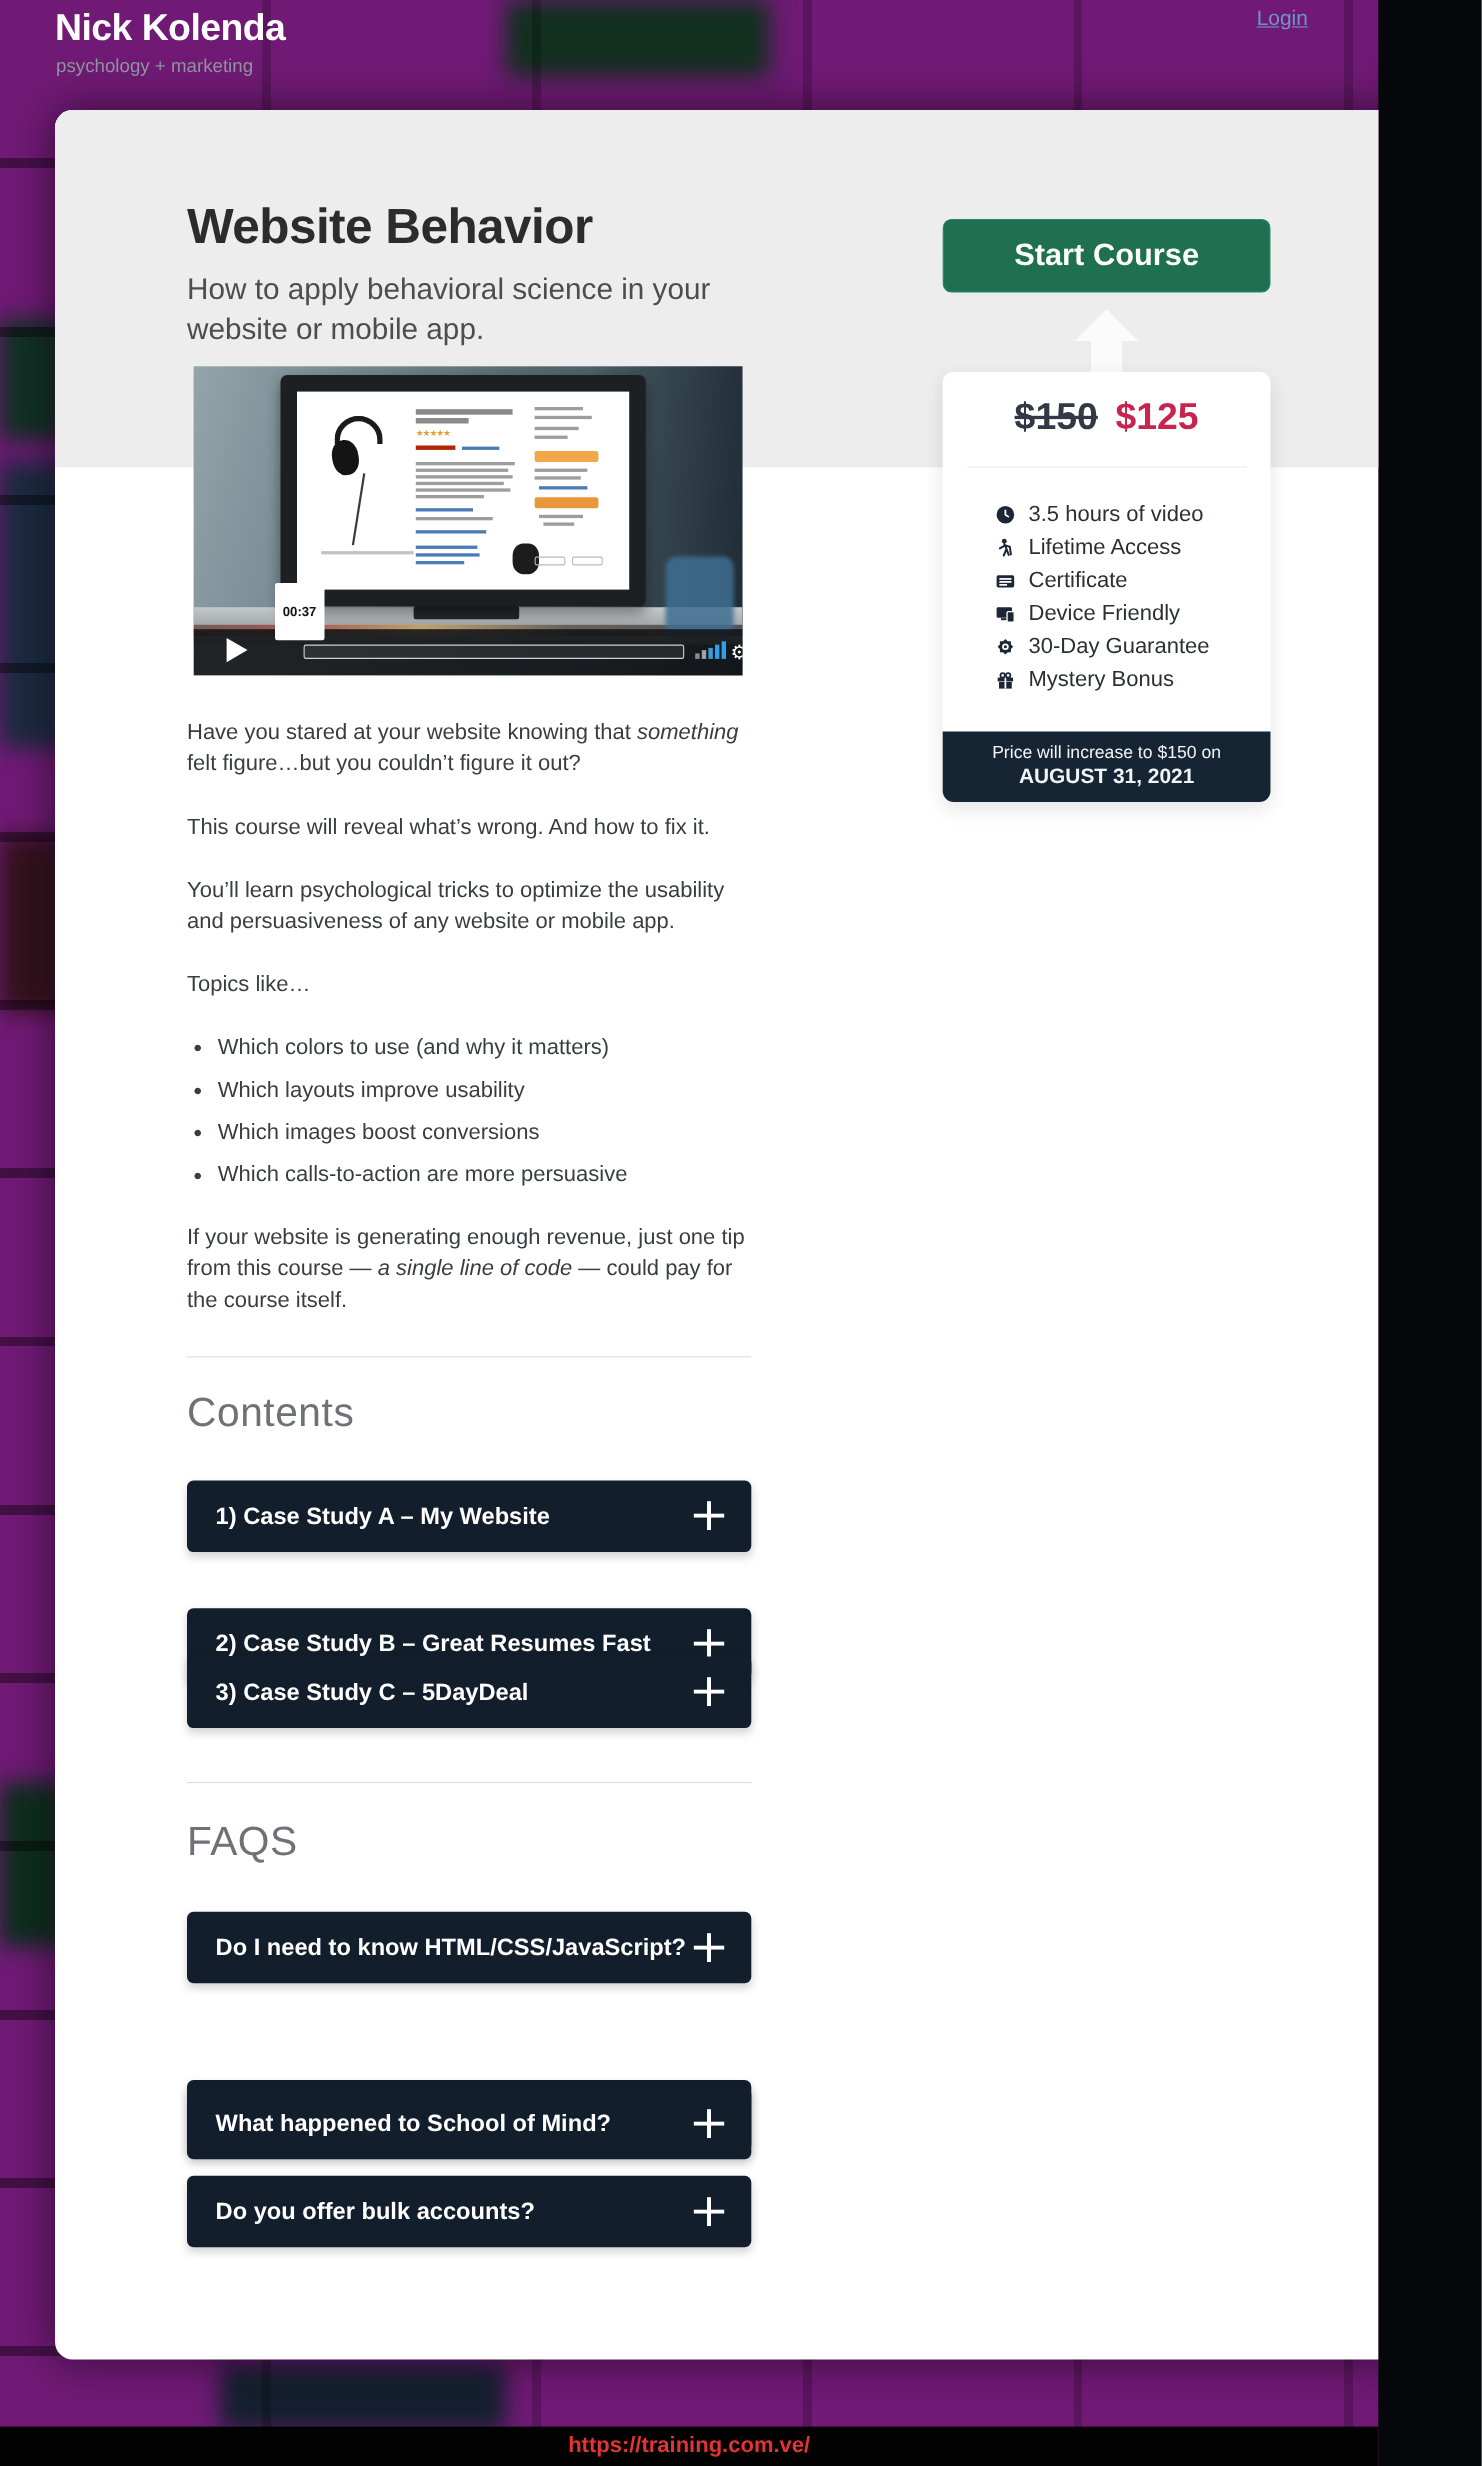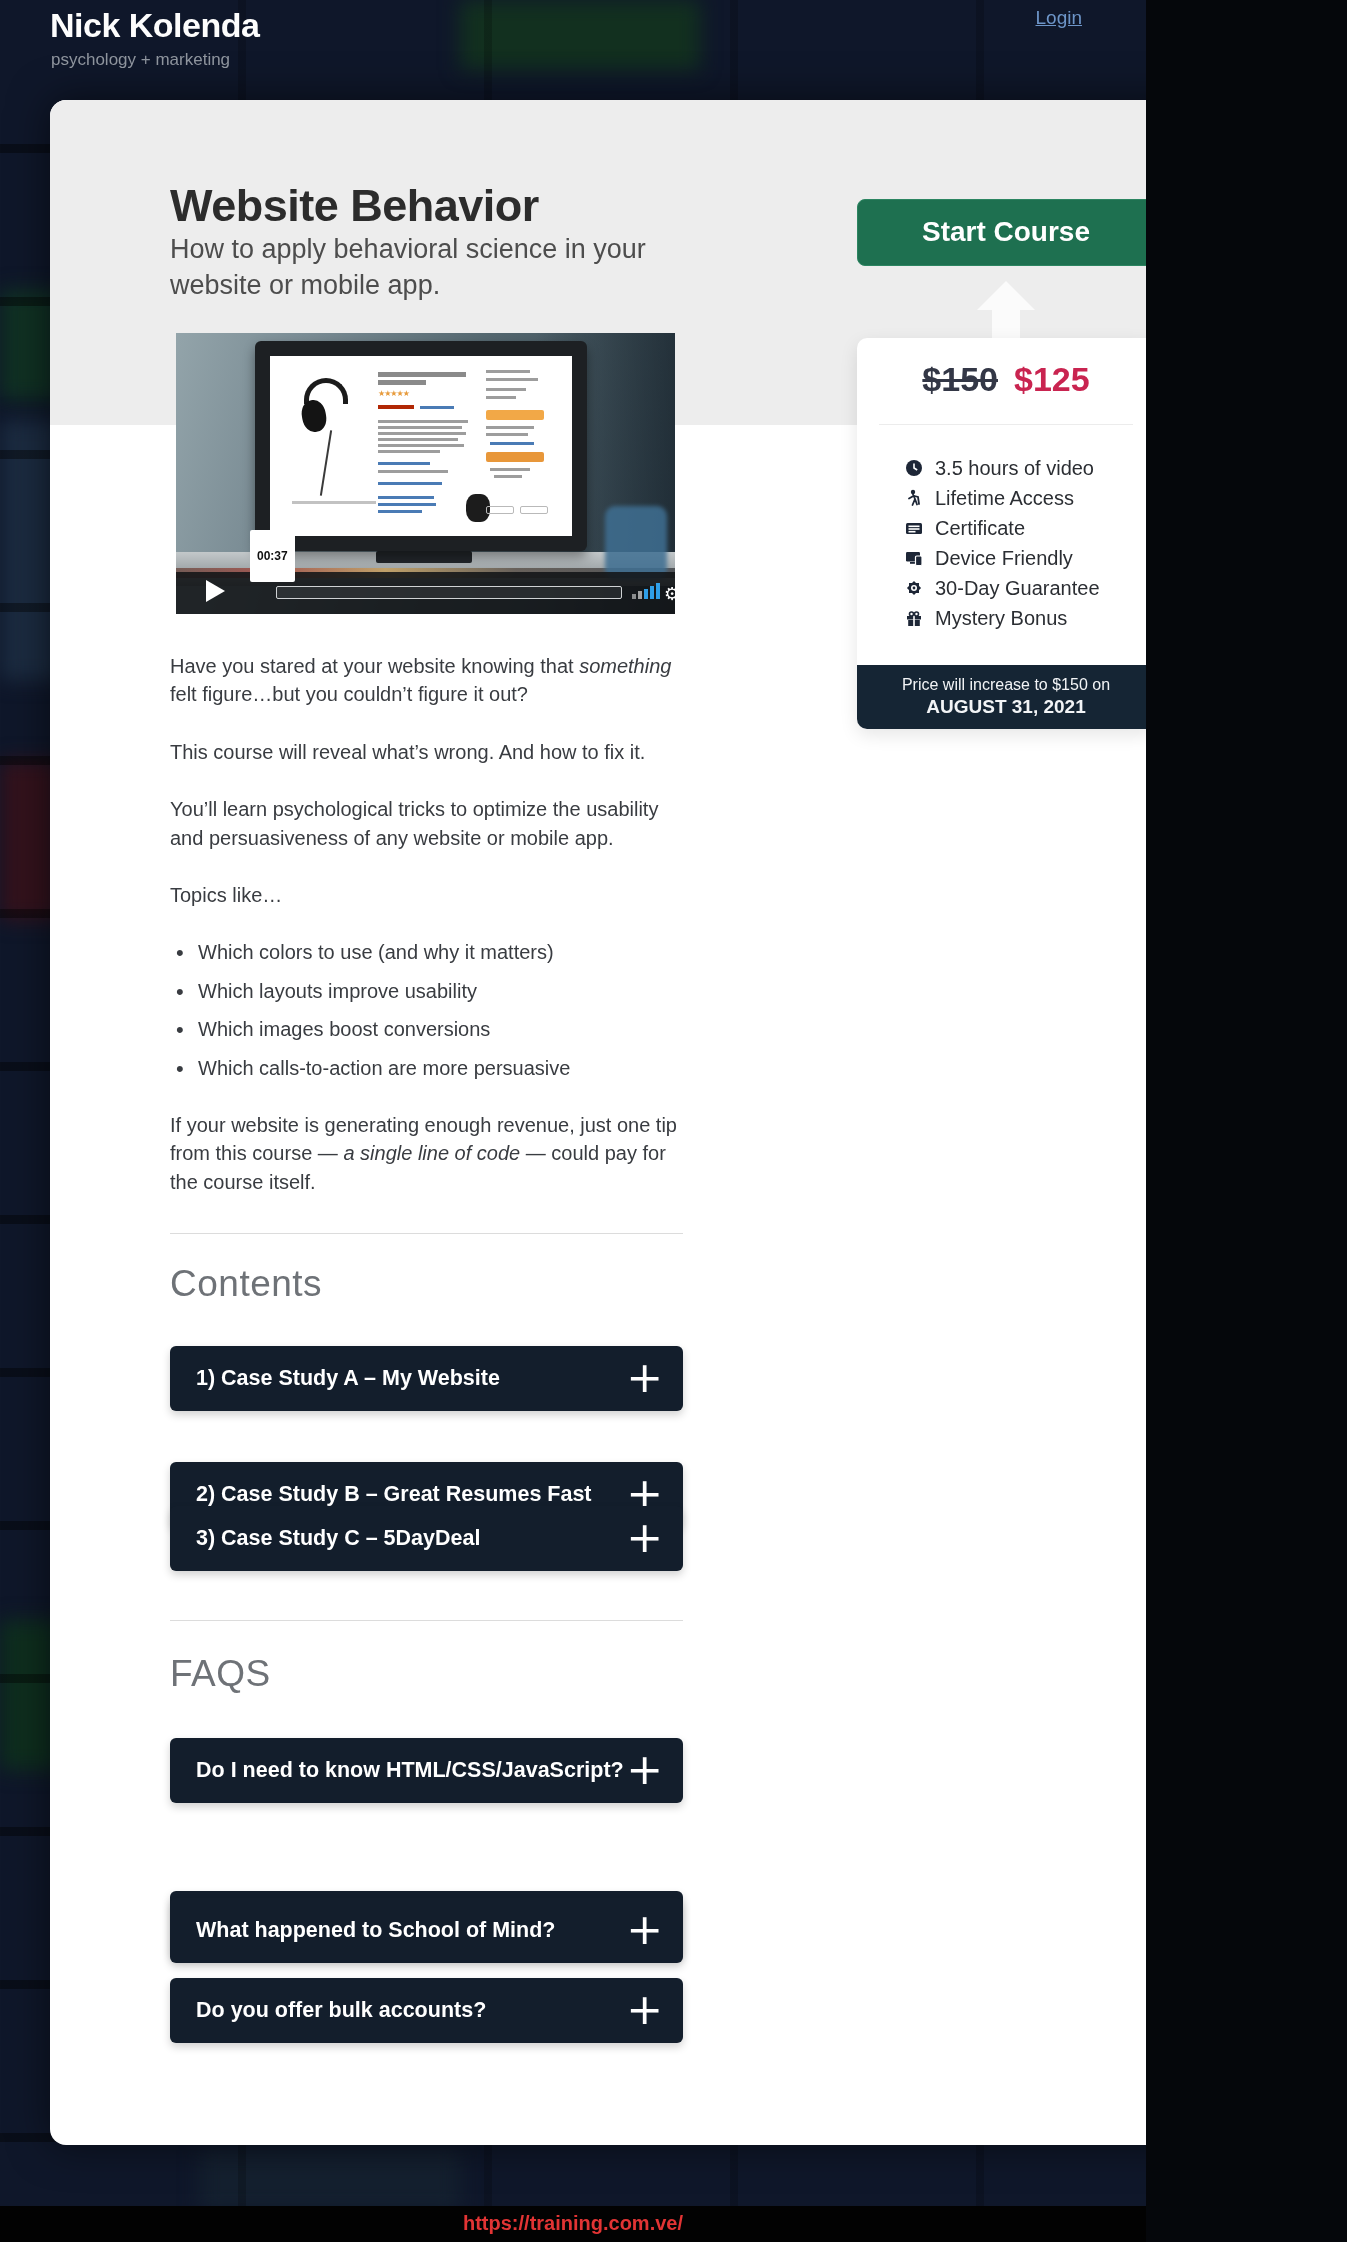--- a/index.html
+++ b/index.html
@@ -1,18 +1,18 @@
 <!DOCTYPE html>
 <html><head>
 <meta charset="utf-8">
 <style>
   * { margin:0; padding:0; box-sizing:border-box; }
   body { background:#05070b; }
-  .page { position:relative; width:1146px; height:2242px; overflow:hidden;
-          background:#0f172a; font-family:"Liberation Sans","DejaVu Sans",sans-serif; }
+  .page { position:relative; width:1253px; height:2242px; overflow:hidden;
+          background:#701a75; font-family:"Liberation Sans","DejaVu Sans",sans-serif; }
 
   
   .blob { position:absolute; filter:blur(10px); }
   .bg-grid { position:absolute; inset:0;
     background:
       repeating-linear-gradient(180deg, rgba(0,0,0,0) 0 144px, rgba(0,0,0,.40) 144px 153px),
       repeating-linear-gradient(90deg, rgba(0,0,0,0) 0 238px, rgba(0,0,0,.20) 238px 246px);
   }
 
   
@@ -22,21 +22,21 @@
   .login-link { position:absolute; right:64px; top:7px; color:#6d95c8; font-size:19px; cursor:pointer;text-decoration:underline; }
 
   
   .card { position:absolute; left:50px; top:100px; width:1230px; height:2045px;
           background:#ffffff; border-radius:16px; overflow:hidden; z-index:4;
           box-shadow:0 0 40px rgba(0,0,0,.55); }
   .card-top-band { position:absolute; top:0; left:0; right:0; height:325px; background:#ededed; }
 
   .hero { position:absolute; left:120px; top:60px; width:530px; }
   .hero h1 { font-size:45px; font-weight:bold; color:#2c2c2c; letter-spacing:-0.5px;margin-top:20px; }
-  .hero .sub { font-size:27px; line-height:1.32; color:#4d4d4d; }
+  .hero .sub { margin-top:14px; font-size:27px; line-height:1.32; color:#4d4d4d; }
 
   
   .video { position:absolute; left:126px; top:233px; width:499px; height:281px; overflow:hidden;
            background:linear-gradient(105deg,#93a4aa 0%,#7b8d95 22%,#54676f 55%,#31424d 100%); cursor:pointer; }
   .wall-shade { position:absolute; right:0; top:0; width:140px; height:100%;
                 background:linear-gradient(90deg, rgba(20,32,40,0) 0%, rgba(16,26,34,.55) 100%); }
   .desk { position:absolute; left:0; right:0; bottom:28px; height:34px;
           background:linear-gradient(180deg,#c3c8ca 0%,#9aa1a4 60%,#6a7276 100%); }
   .desk-items { position:absolute; left:0; right:0; bottom:36px; height:10px;
           background:linear-gradient(90deg,#6a4a42,#a3443c 18%,#c9a05a 42%,#5a5048 68%,#3c3f44 100%); opacity:.8; }

